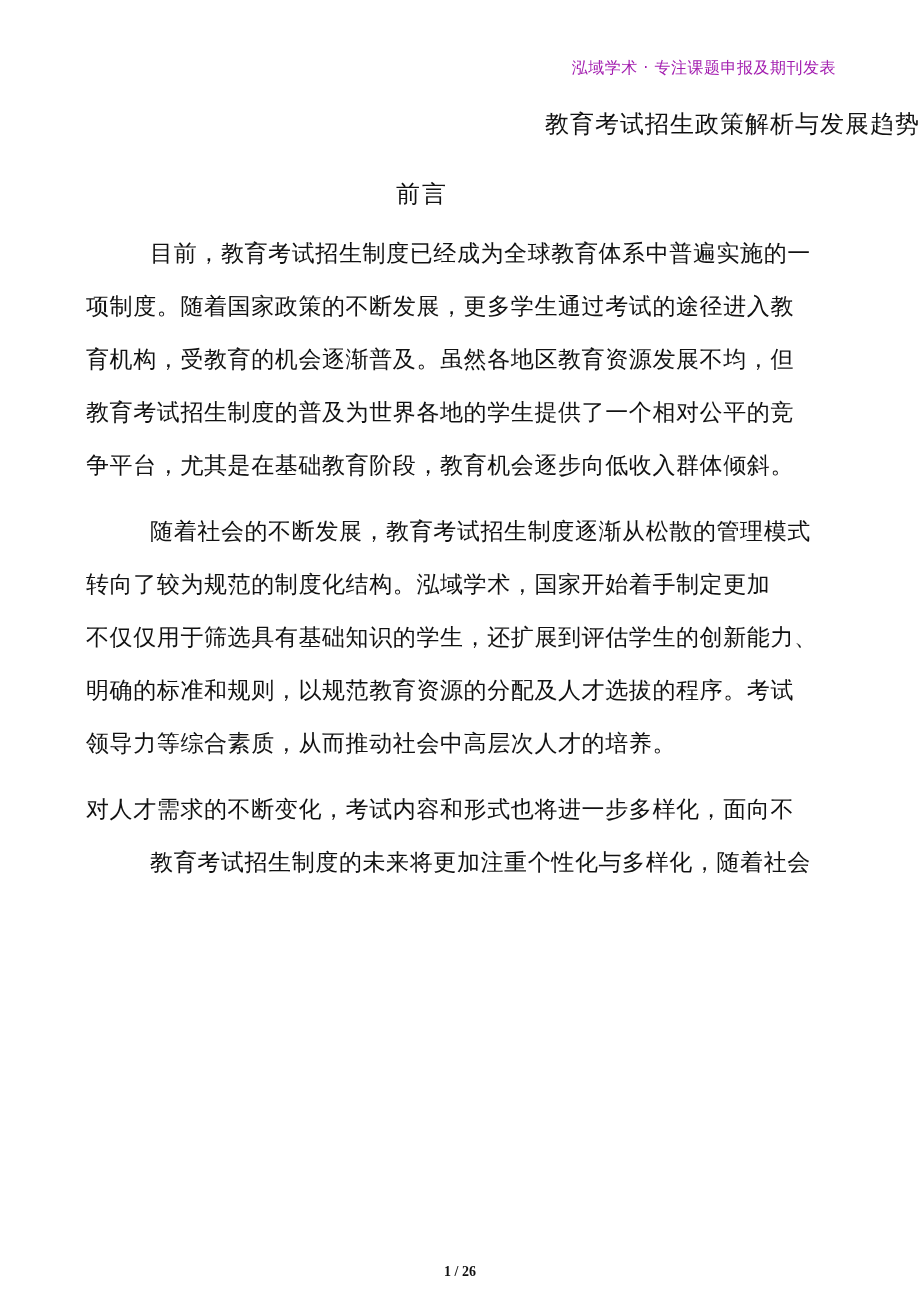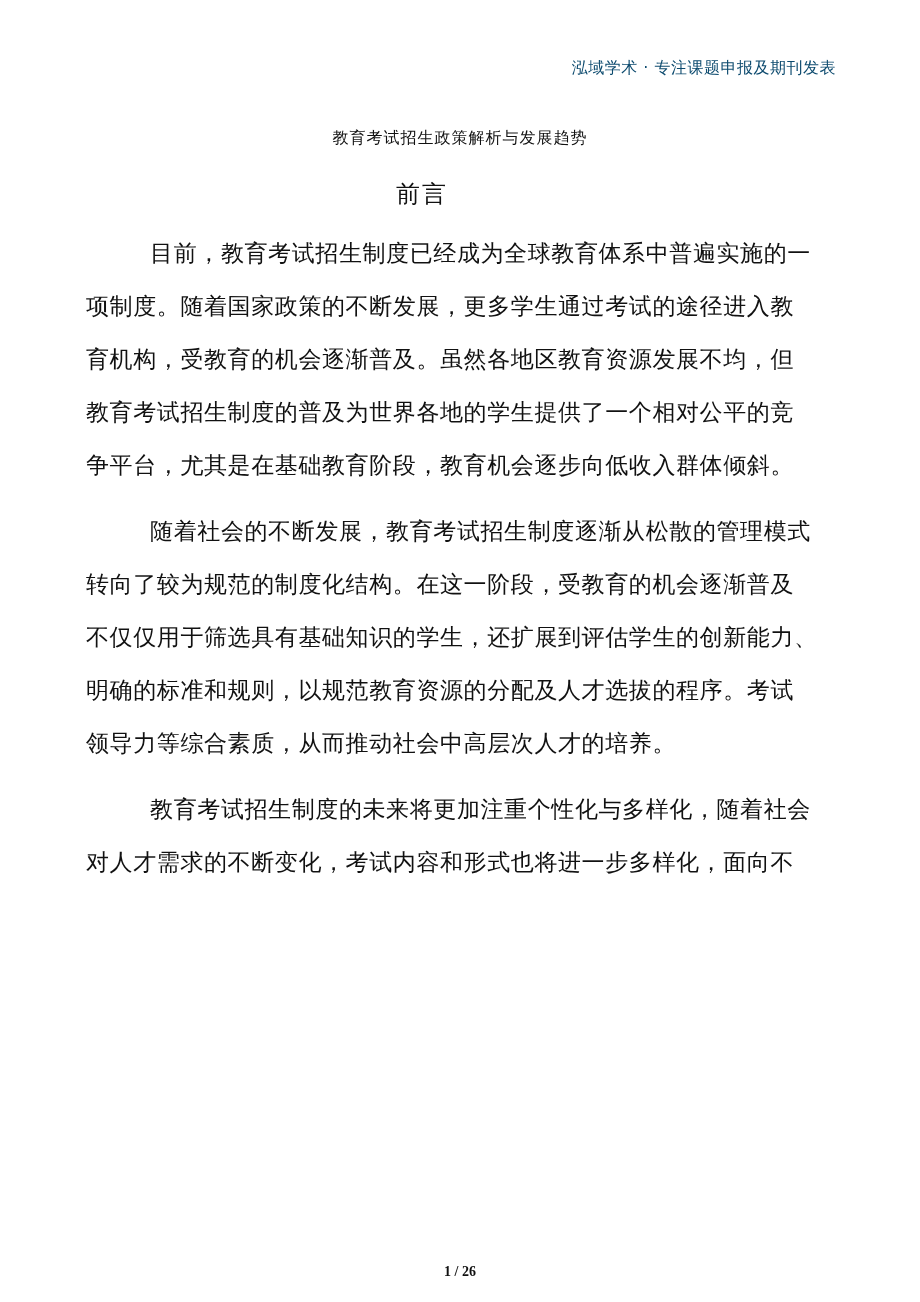--- a/index.html
+++ b/index.html
@@ -1,19 +1,19 @@
 <!DOCTYPE html>
 <html><head>
   <meta charset="utf-8">
   <style>
     html, body { margin: 0; padding: 0; background: #ffffff; }
     body { width: 920px; height: 1302px; position: relative; overflow: hidden;
            font-family: "DejaVu Sans", "Liberation Sans", sans-serif; color: #111; }
-    .header { position: absolute; top: 58px; right: 84px; font-size: 16px; color: #0c4a6e; letter-spacing: 0.5px; }
-    .title { position: absolute; top: 128px; left: 0; width: 920px; text-align: center; font-size: 16px; letter-spacing: 1px; }
+    .header { position: absolute; top: 58px; right: 84px; font-size: 16px; color: #a21caf; letter-spacing: 0.5px; }
+    .title { position: absolute; top: 108px; left: 0; width: 920px; text-align: right; font-size: 24px; letter-spacing: 1px; }
     .subtitle { position: absolute; top: 178px; left: 0; width: 844px; text-align: center; font-size: 24px; letter-spacing: 2px; }
     .body { position: absolute; left: 86px; width: 742px; top: 236px; }
     .para { margin: 0 0 13px 0; }
     .line { display: block; height: 53px; line-height: 34px; font-size: 23px; white-space: nowrap; letter-spacing: 0.6px; }
     .line.indent { padding-left: 47px; text-align: center; }
     .footer { position: absolute; top: 1264px; left: 0; width: 920px; text-align: center;
               font-family: "Liberation Serif", serif; font-weight: bold; font-size: 14px; }
   </style>
 </head>
 <body>
@@ -26,24 +26,24 @@
 <div class="body">
   <div class="para">
     <span class="line indent">目前，教育考试招生制度已经成为全球教育体系中普遍实施的一</span>
     <span class="line">项制度。随着国家政策的不断发展，更多学生通过考试的途径进入教</span>
     <span class="line">育机构，受教育的机会逐渐普及。虽然各地区教育资源发展不均，但</span>
     <span class="line">教育考试招生制度的普及为世界各地的学生提供了一个相对公平的竞</span>
     <span class="line">争平台，尤其是在基础教育阶段，教育机会逐步向低收入群体倾斜。</span>
   </div>
   <div class="para">
     <span class="line indent">随着社会的不断发展，教育考试招生制度逐渐从松散的管理模式</span>
-    <span class="line">转向了较为规范的制度化结构。在这一阶段，受教育的机会逐渐普及</span>
+    <span class="line">转向了较为规范的制度化结构。泓域学术，国家开始着手制定更加</span>
     <span class="line">不仅仅用于筛选具有基础知识的学生，还扩展到评估学生的创新能力、</span>
     <span class="line">明确的标准和规则，以规范教育资源的分配及人才选拔的程序。考试</span>
     <span class="line">领导力等综合素质，从而推动社会中高层次人才的培养。</span>
   </div>
   <div class="para">
+    <span class="line">对人才需求的不断变化，考试内容和形式也将进一步多样化，面向不</span>
     <span class="line indent">教育考试招生制度的未来将更加注重个性化与多样化，随着社会</span>
-    <span class="line">对人才需求的不断变化，考试内容和形式也将进一步多样化，面向不</span>
   </div>
 </div>
 
 <div class="footer">1 / 26</div>
 
 </body></html>

